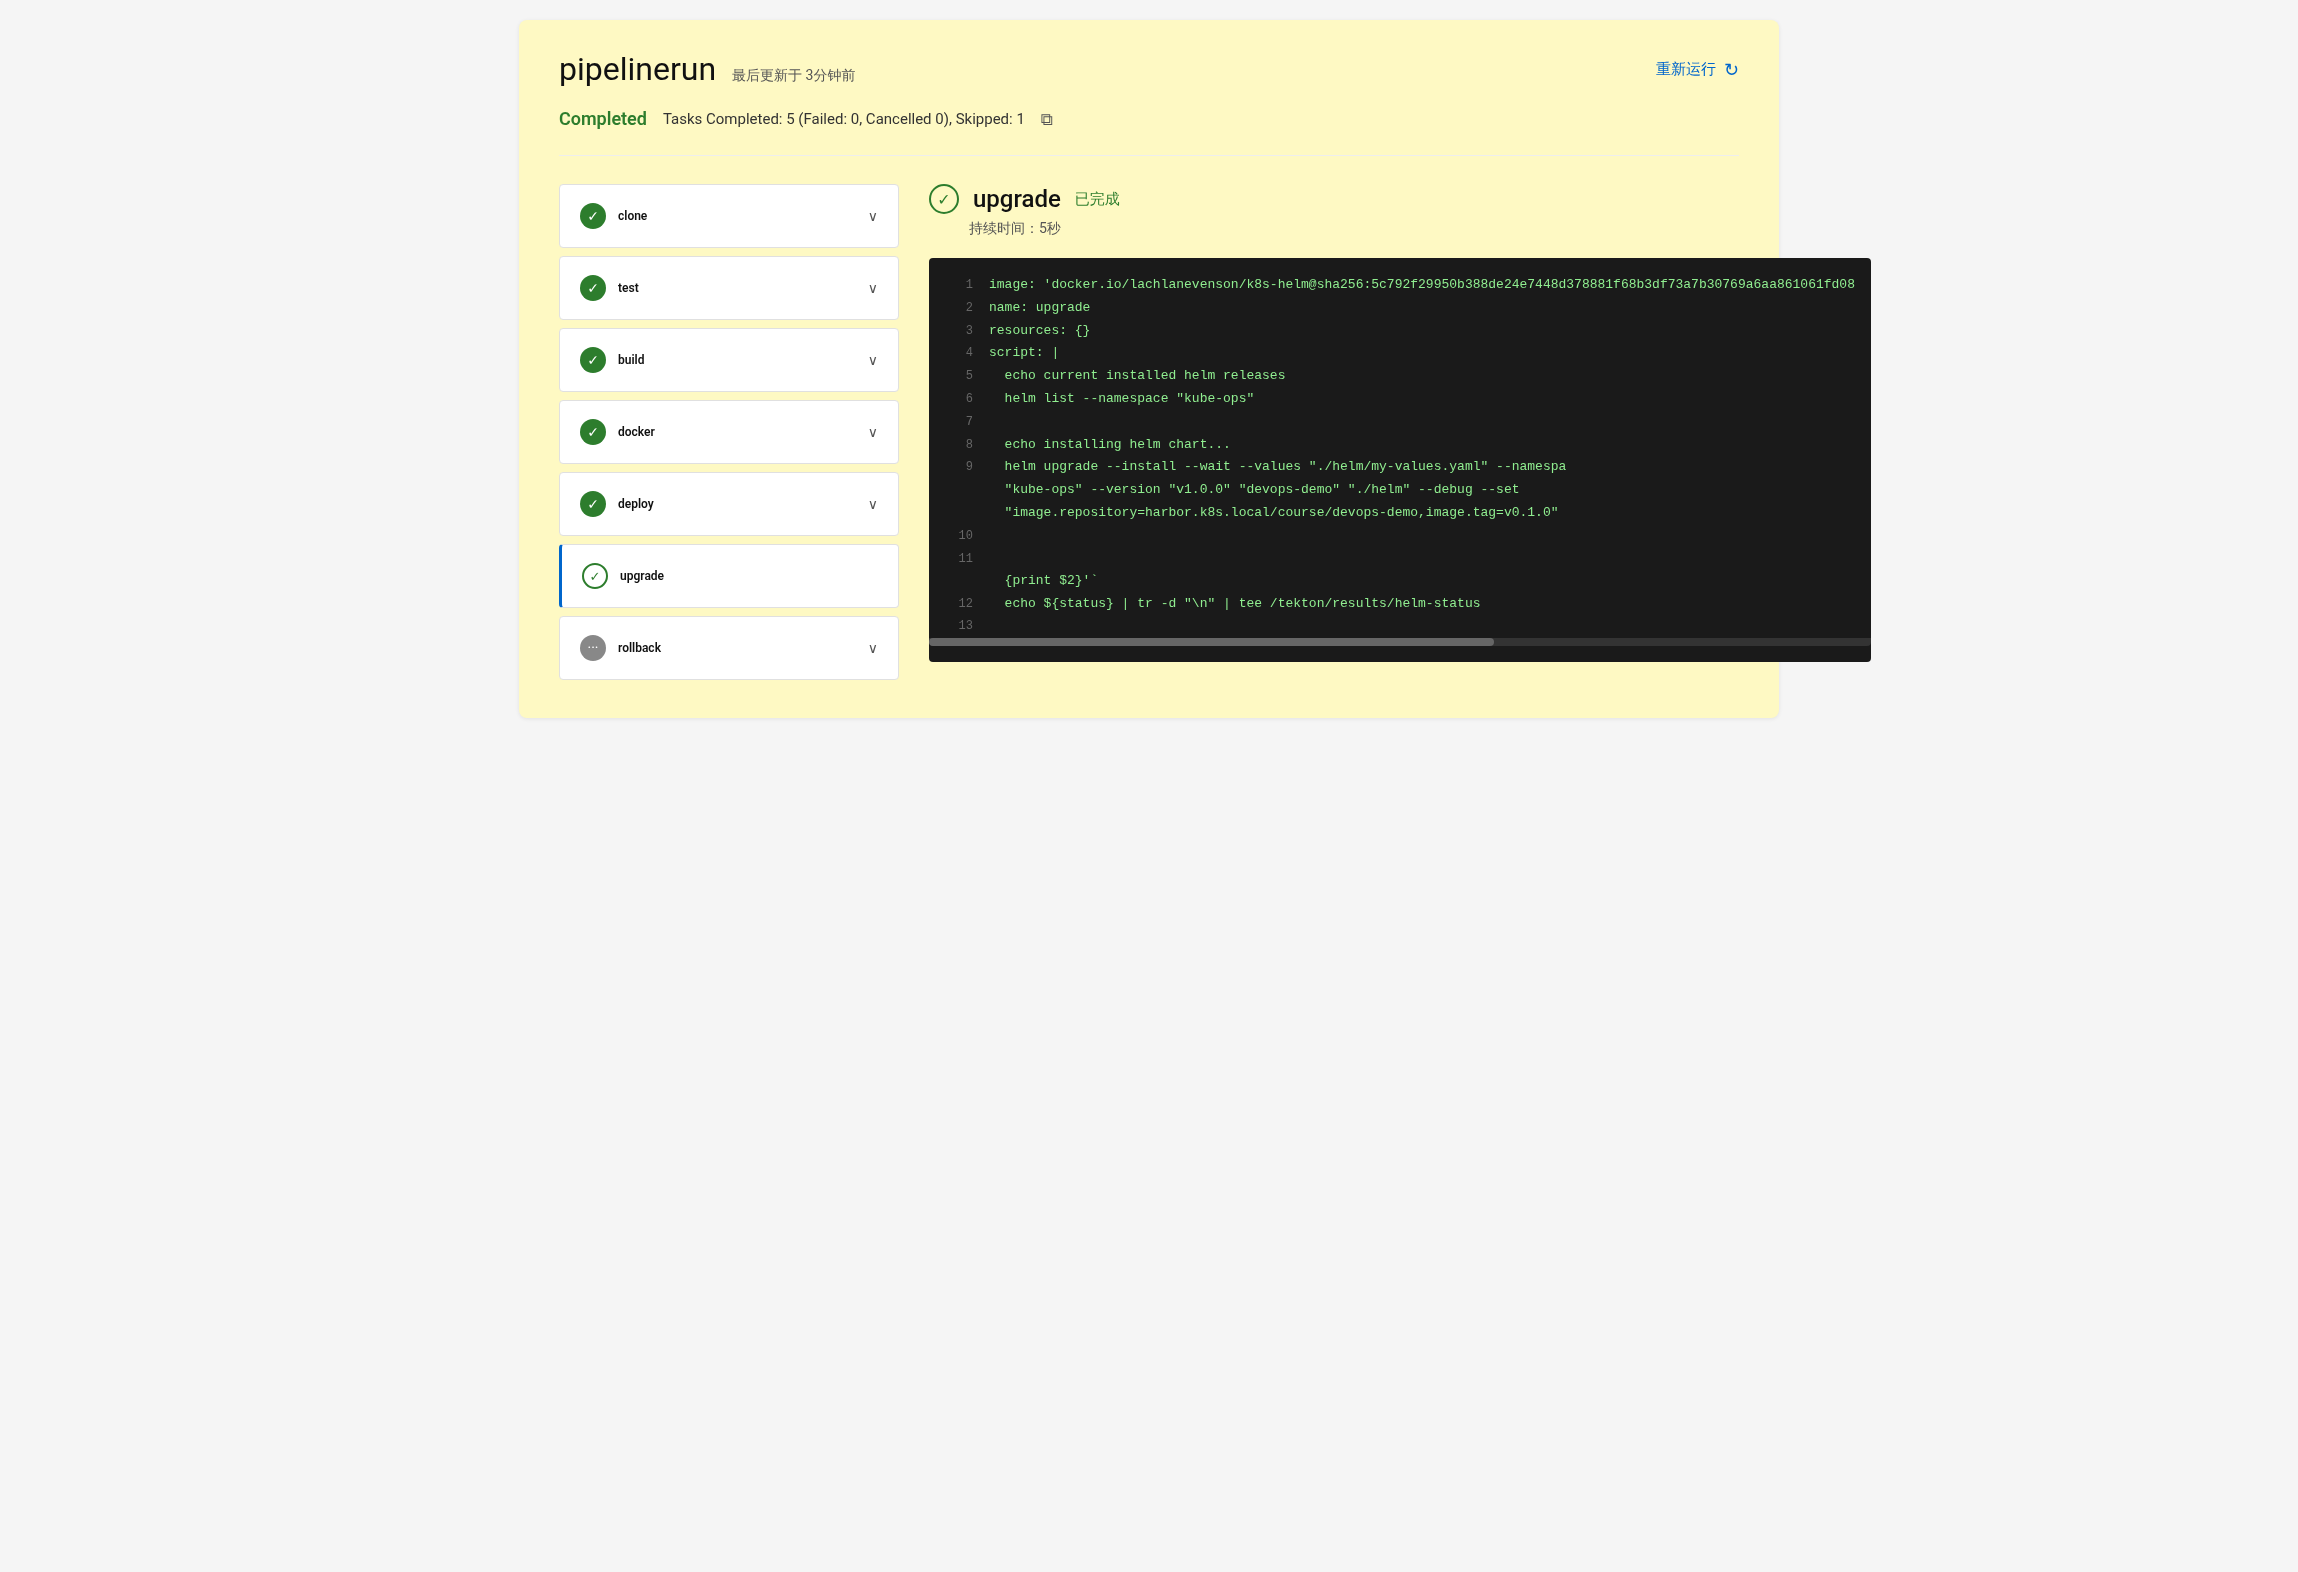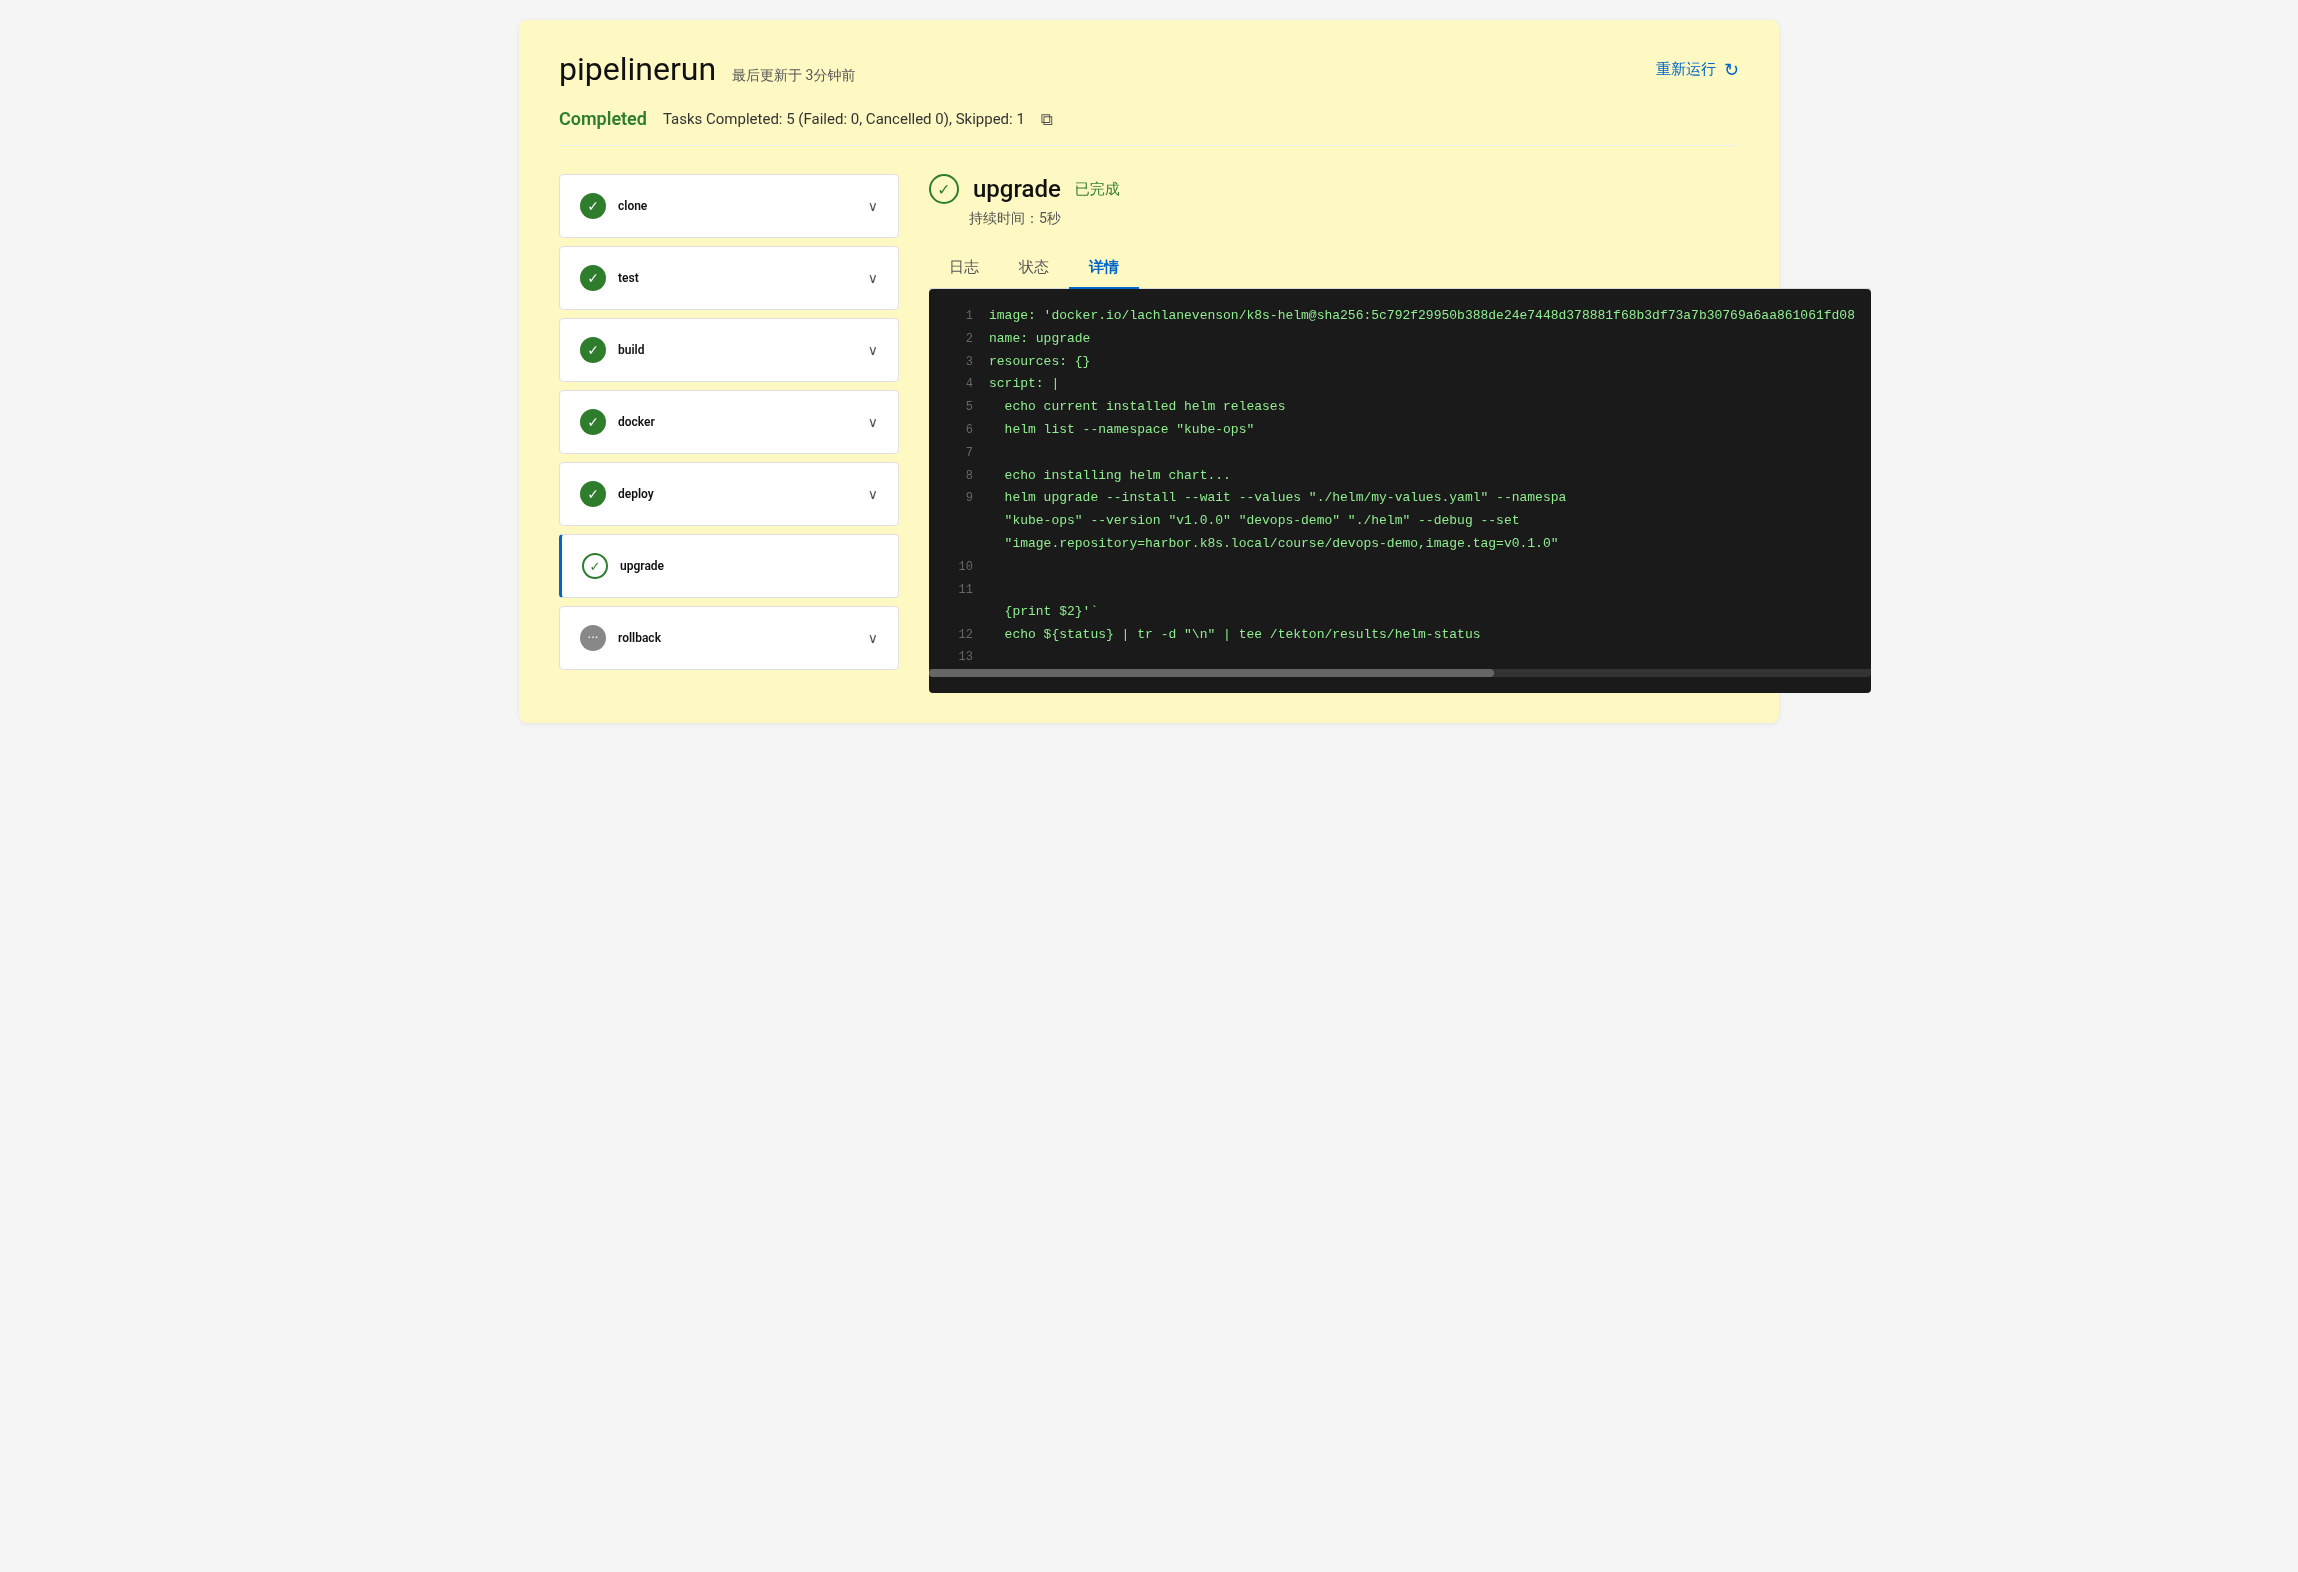--- a/index.html
+++ b/index.html
@@ -53,21 +53,21 @@
       color: #0066cc;
       font-size: 18px;
       cursor: pointer;
     }
     
     .status-bar {
       display: flex;
       align-items: center;
       gap: 16px;
       margin-bottom: 28px;
-      padding-bottom: 16px;
+      padding-bottom: 26px;
       border-bottom: 1px solid #eee;
     }
     .status-badge {
       color: #2d7d2d;
       font-size: 18px;
       font-weight: 600;
     }
     .tasks-info {
       font-size: 15px;
       color: #333;
@@ -341,25 +341,20 @@
 
     <div class="right-panel">
 
       <div class="task-header">
         <div class="task-check-icon">✓</div>
         <span class="task-title">upgrade</span>
         <span class="task-status-badge">已完成</span>
       </div>
       <div class="task-duration">持续时间：5秒</div>
 
-      <div class="tabs">
-        <div class="tab">日志</div>
-        <div class="tab">状态</div>
-        <div class="tab active">详情</div>
-      </div>
 
       <div class="code-block">
         <div class="code-line">
           <span class="line-number">1</span>
           <span class="line-content">image: 'docker.io/lachlanevenson/k8s-helm@sha256:5c792f29950b388de24e7448d378881f68b3df73a7b30769a6aa861061fd08</span>
         </div>
         <div class="code-line">
           <span class="line-number">2</span>
           <span class="line-content">name: upgrade</span>
         </div>

